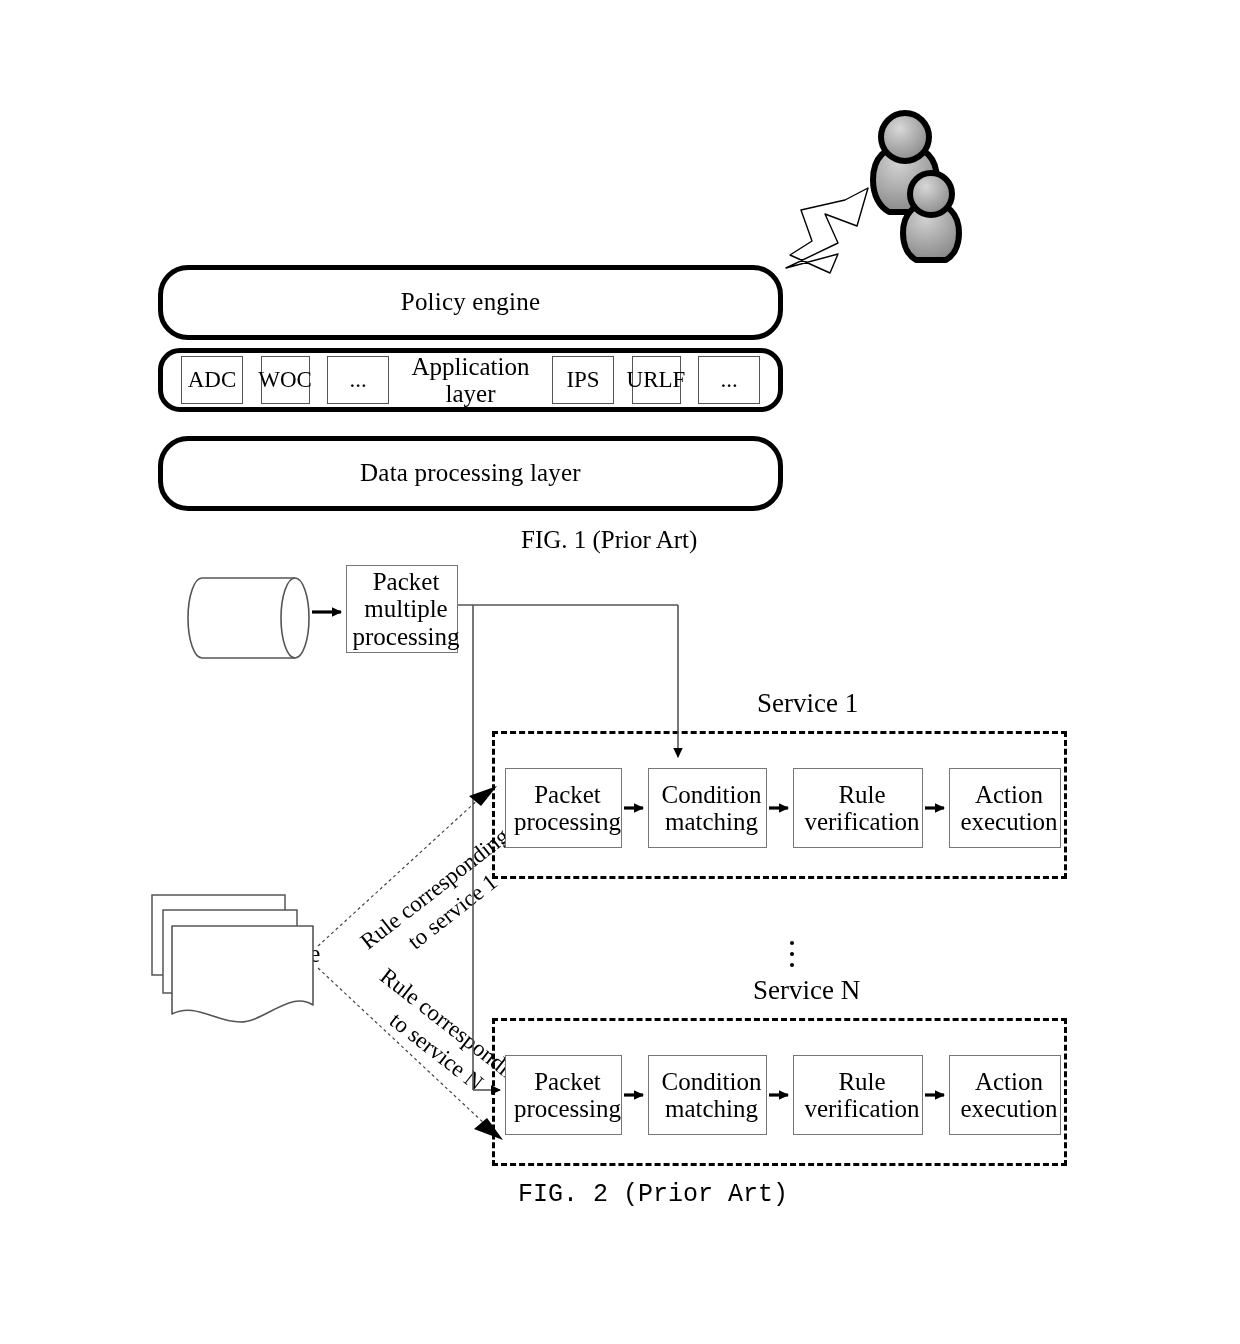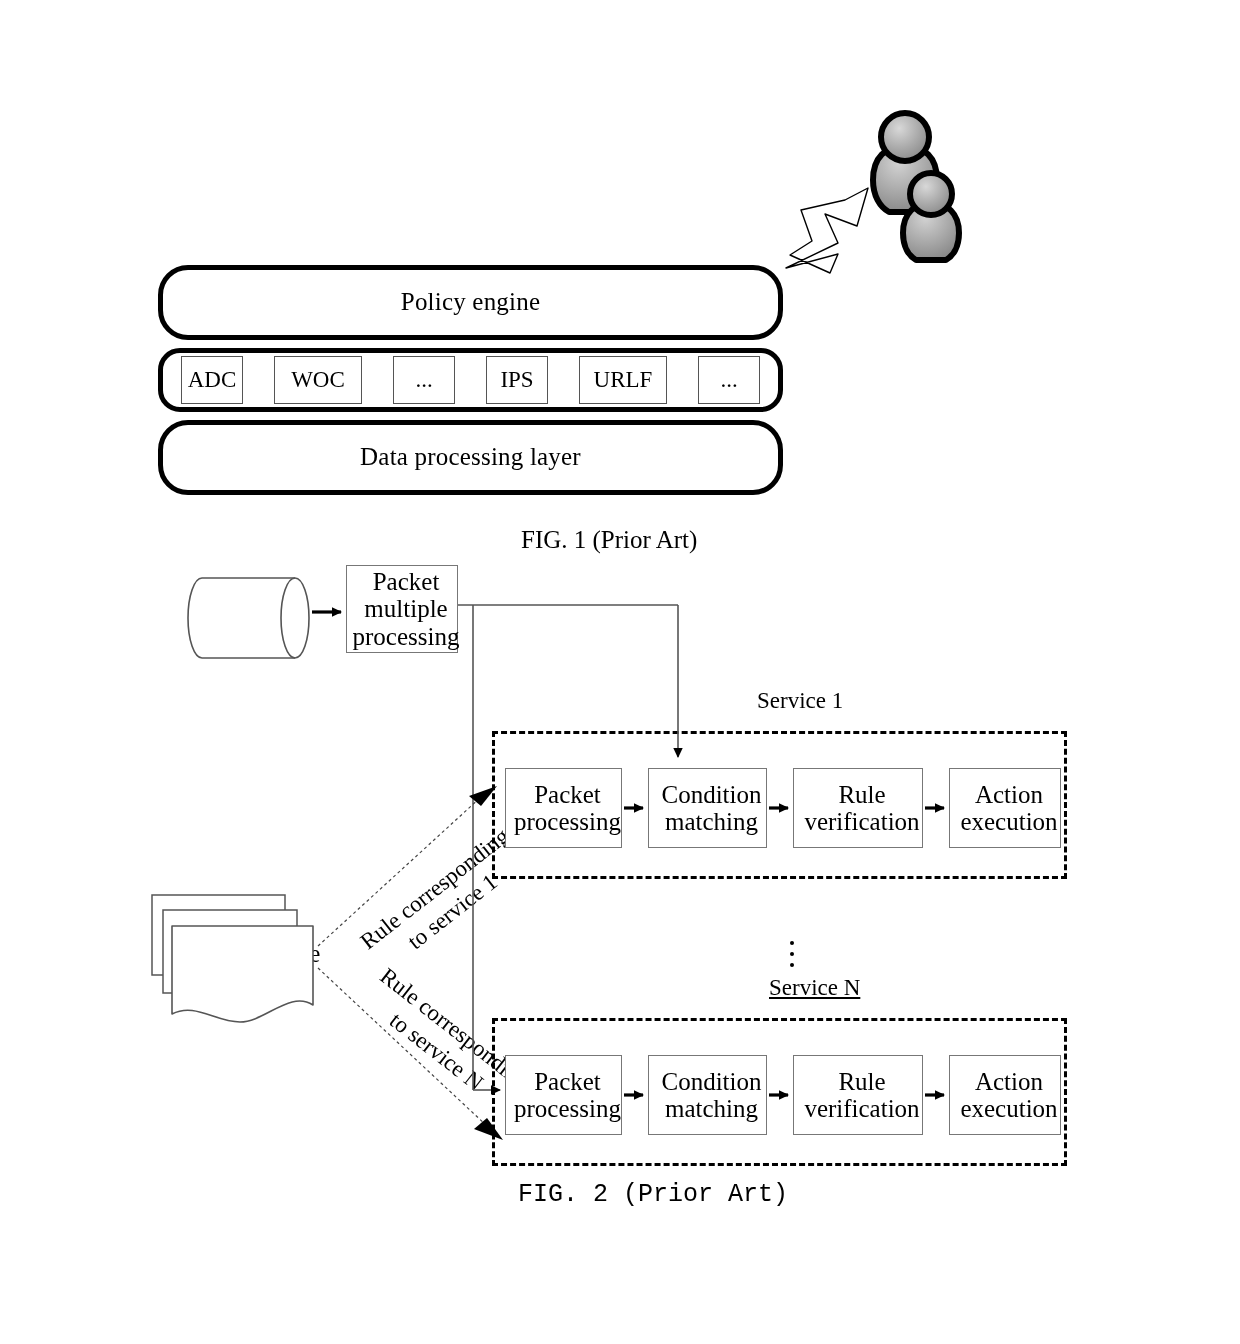--- a/index.html
+++ b/index.html
@@ -53,21 +53,21 @@
     border: 1.6px solid #555;
     background: #fff;
     box-sizing: border-box;
     width: 62px;
     height: 48px;
     display: flex;
     align-items: center;
     justify-content: center;
     font-size: 23px;
   }
-  .app-chip.wide { width: 88px; }
+  .app-chip.wide { width: 49px; }
   .app-center {
     font-size: 25px;
     line-height: 1.08;
     text-align: center;
     width: 128px;
   }
 
   .caption {
     position: absolute;
     font-size: 25px;
@@ -98,21 +98,21 @@
   .proc-box span { display: block; padding-left: 8px; }
 
   .svc-dash {
     position: absolute;
     border: 3.5px dashed #000;
     box-sizing: border-box;
     background: transparent;
   }
   .svc-title {
     position: absolute;
-    font-size: 23px;
+    font-size: 27px;
     white-space: nowrap;
   }
   .vdots {
     position: absolute;
     font-size: 26px;
     line-height: 6px;
     letter-spacing: 0;
     text-align: center;
     color: #000;
   }
@@ -170,33 +170,37 @@
     <div class="applayer-inner">
       <div class="app-chip">
         <span>ADC</span>
       </div>
       <div class="app-chip wide">
         <span>WOC</span>
       </div>
       <div class="app-chip">
         <span>...</span>
       </div>
+      <div class="app-center">
+        <div>Application</div>
+        <div>layer</div>
+      </div>
       <div class="app-chip">
         <span>IPS</span>
       </div>
       <div class="app-chip wide">
         <span>URLF</span>
       </div>
       <div class="app-chip">
         <span>...</span>
       </div>
     </div>
   </div>
 
-  <div class="rr-band" style="left:158px; top:420px; width:625px; height:75px;">
+  <div class="rr-band" style="left:158px; top:436px; width:625px; height:75px;">
     <div class="band-label">Data processing layer</div>
   </div>
 
 
   <div class="caption" style="left:521px; top:526px;text-align:right;">FIG. 1 (Prior Art)</div>
 
   <div class="cyl-label" style="left:191px; top:589px;">
     <div>Network</div>
     <div>data</div>
   </div>
@@ -251,21 +255,21 @@
       <span>execution</span>
     </div>
   </div>
 
   <div class="vdots" style="left:786px; top:934px; width:12px;">
     <i></i>
       <i></i>
       <i></i>
   </div>
 
-  <div class="svc-title" style="left:769px; top:975px;text-decoration:underline;">Service N</div>
+  <div class="svc-title" style="left:753px; top:975px;">Service N</div>
   <div class="svc-dash" style="left:492px; top:1018px; width:575px; height:148px;"></div>
 
   <div class="proc-box" style="left:505px; top:1055px; width:117px; height:80px;">
     <div>
       <span>Packet</span>
       <span>processing</span>
     </div>
   </div>
   <div class="proc-box" style="left:648px; top:1055px; width:119px; height:80px;">
     <div>

